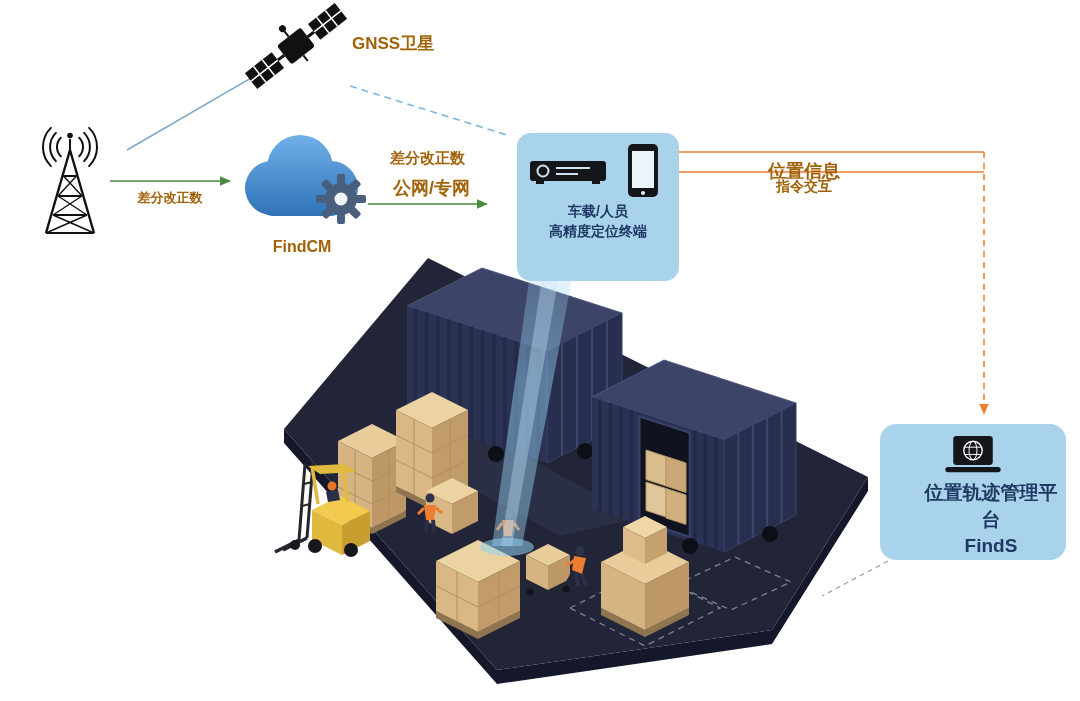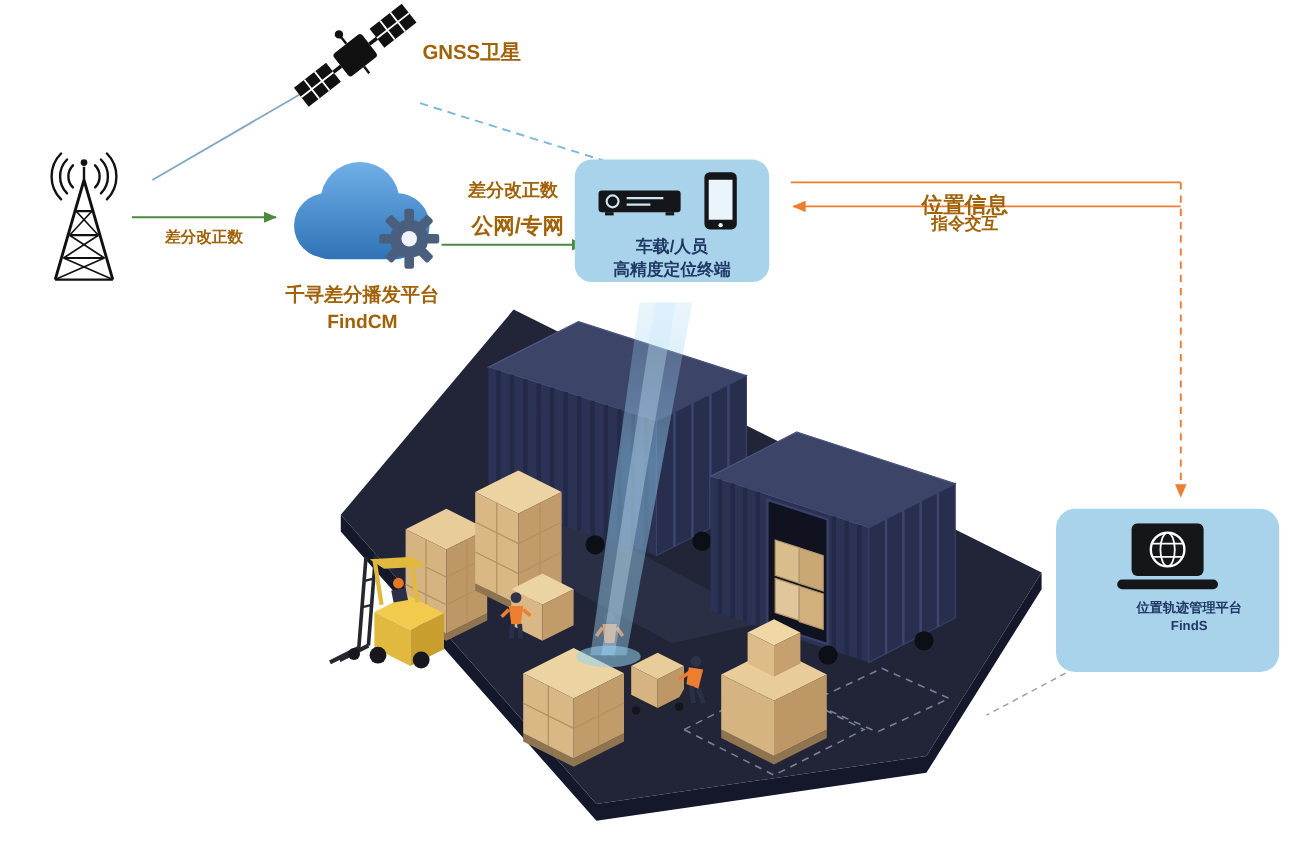--- a/index.html
+++ b/index.html
@@ -8,24 +8,24 @@
     font-family:"Liberation Sans","DejaVu Sans",sans-serif;color:#1a1a1a;
   }
   .layer{position:absolute;left:0;top:0;}
   .label{position:absolute;font-weight:600;color:#a16207;white-space:nowrap;}
   .label.center{text-align:center;white-space:normal;}
   .node{
     position:absolute;background:#a9d3ea;border-radius:14px;
     display:flex;flex-direction:column;align-items:center;justify-content:flex-start;
   }
   .node-label{color:#1f3864;font-weight:bold;text-align:center;line-height:1.4;}
-  .terminal-box{left:479px;top:133px;width:162px;height:102px;padding-top:6px;box-sizing:border-box;}
+  .terminal-box{left:517px;top:133px;width:162px;height:148px;padding-top:6px;box-sizing:border-box;}
   .terminal-box .node-label{font-size:14px;margin-top:1px;}
   .finds-box{left:880px;top:424px;width:186px;height:136px;border-radius:16px;padding-top:12px;box-sizing:border-box;}
-  .finds-box .node-label{font-size:11px;margin-top:6px;margin-left:36px;}
+  .finds-box .node-label{font-size:19px;margin-top:6px;margin-left:36px;}
   .lbl-satellite{left:352px;top:32px;font-size:17px;font-weight:700;}
   .lbl-base{left:8px;top:236px;width:132px;font-size:17px;font-weight:700;}
   .lbl-rawobs{left:120px;top:189px;width:100px;font-size:13px;}
   .lbl-cloud{left:222px;top:236px;width:160px;font-size:16px;font-weight:700;line-height:1.35;}
   .lbl-corr1{left:390px;top:149px;font-size:15px;}
   .lbl-corr2{left:393px;top:176px;font-size:18px;}
   .lbl-posinfo{left:758px;top:127px;width:92px;font-size:18px;margin-top:32px;}
   .lbl-cmd{left:758px;top:178px;width:92px;font-size:14px;}
 </style>
 </head>
@@ -272,21 +272,20 @@
     </svg>
     <div class="node-label">
       <div>位置轨迹管理平台</div>
       <div>FindS</div>
     </div>
   </div>
 
   <div class="label lbl-satellite">GNSS卫星</div>
   <div class="label center lbl-rawobs">差分改正数</div>
   <div class="label center lbl-cloud">
-    <div>千寻差分播发平台</div>
     <div>FindCM</div>
   </div>
   <div class="label lbl-corr1">差分改正数</div>
   <div class="label lbl-corr2">公网/专网</div>
   <div class="label center lbl-posinfo">位置信息</div>
   <div class="label center lbl-cmd">指令交互</div>
 
 </div>
 
 </body></html>

